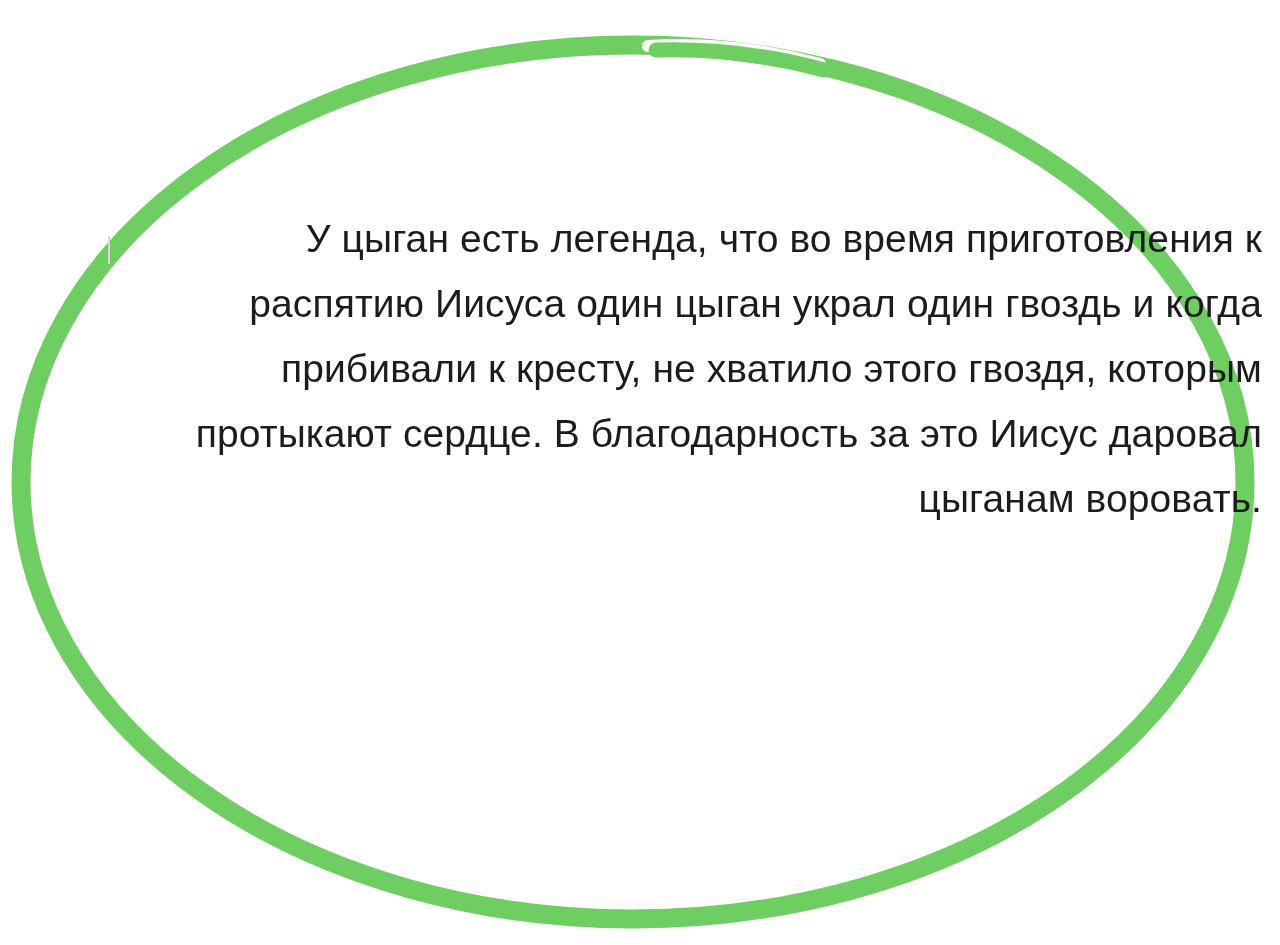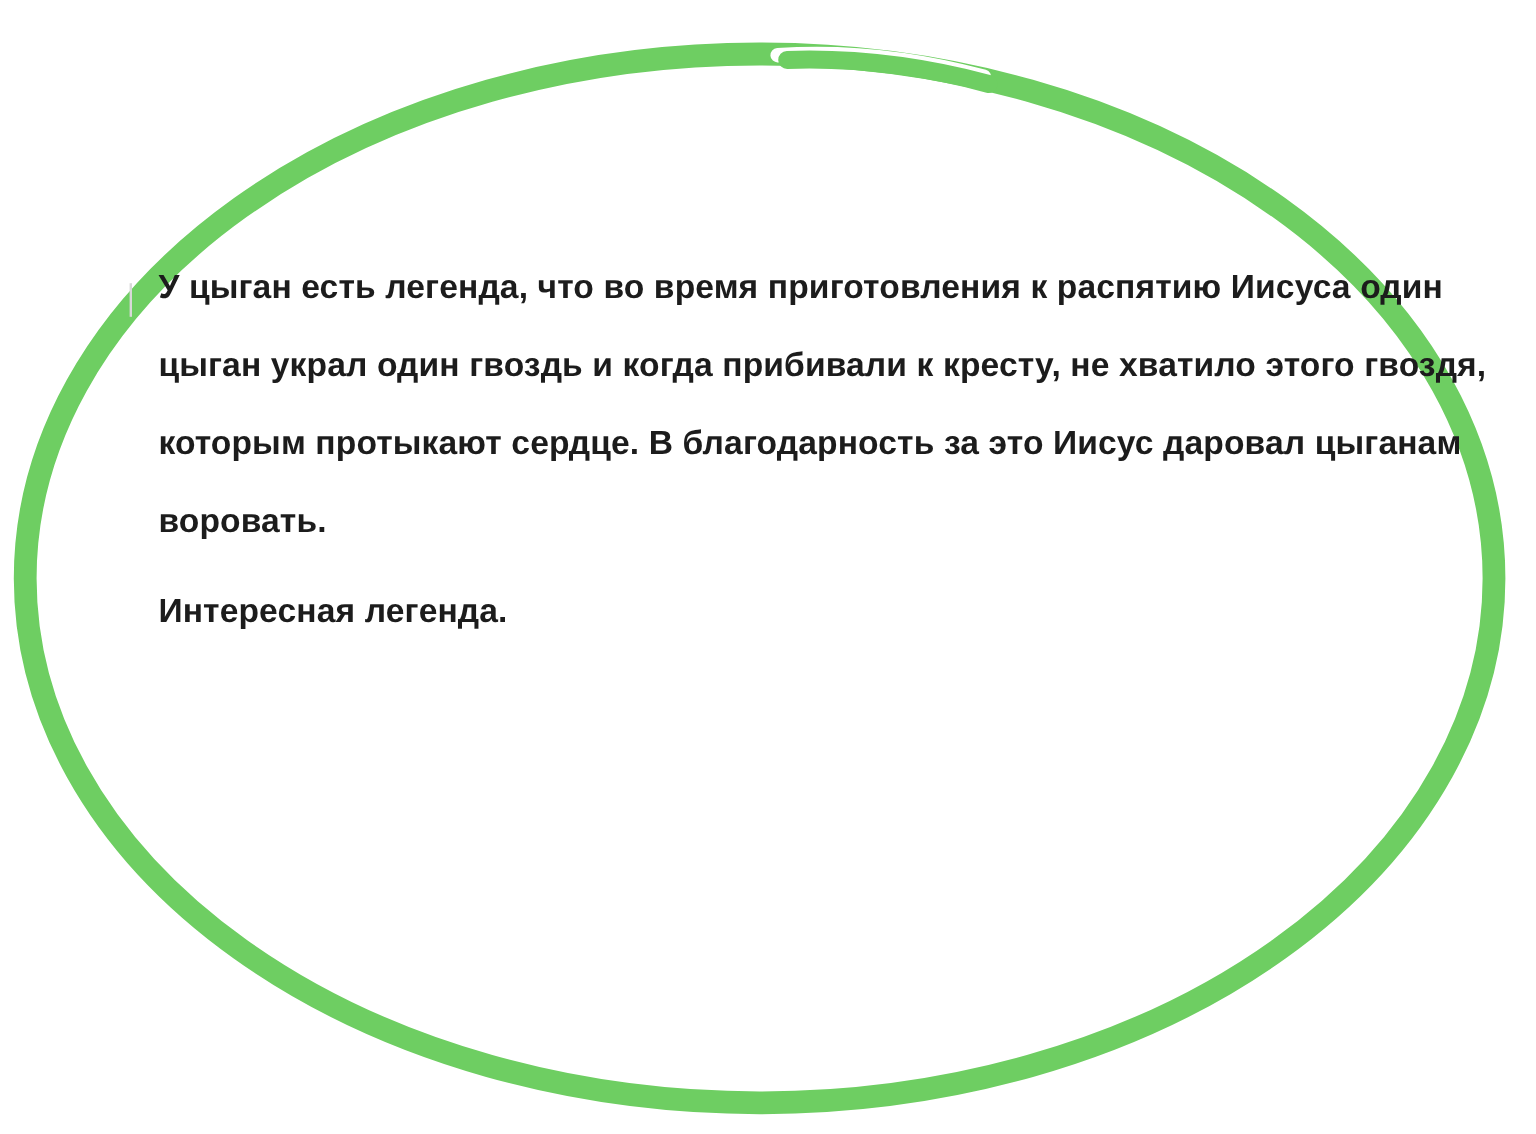--- a/index.html
+++ b/index.html
@@ -36,26 +36,27 @@
   
   .text-block {
     position: absolute;
     left: 132px;
     top: 206px;
     width: 1130px;
     color: #1d1d1d;
   }
   .text-block p {
     margin: 0;
-    font-size: 28px;
+    font-size: 39px;
     line-height: 65px;
-    font-weight: 700;
+    font-weight: 400;
     letter-spacing: 0.1px;
     color: #1c1c1c;
     white-space: pre-wrap;
+    text-align: right;
   }
   .text-block p.last-line {
     margin-top: 10px;
   }
   
   .edge-artifact {
     position: absolute;
     left: 108px;
     top: 236px;
     width: 2px;
@@ -73,16 +74,15 @@
       <ellipse cx="625" cy="452" rx="612" ry="437" fill="none" stroke="#6ece62" stroke-width="19" stroke-linecap="round"></ellipse>
       <path d="M 640 16 C 700 12 760 20 812 34" fill="none" stroke="#ffffff" stroke-width="12" stroke-linecap="round"></path>
       <path d="M 648 20 C 706 18 764 26 816 40" fill="none" stroke="#6ece62" stroke-width="15" stroke-linecap="round"></path>
     </svg>
   </div>
 
   <div class="edge-artifact"></div>
 
   <div class="text-block">
     <p>У цыган есть легенда, что во время приготовления к распятию Иисуса один цыган украл один гвоздь и когда прибивали к кресту, не хватило этого гвоздя, которым протыкают сердце. В благодарность за это Иисус даровал цыганам воровать.</p>
-    <p class="last-line">Интересная легенда.</p>
   </div>
 
 </div>
 
 </body></html>

